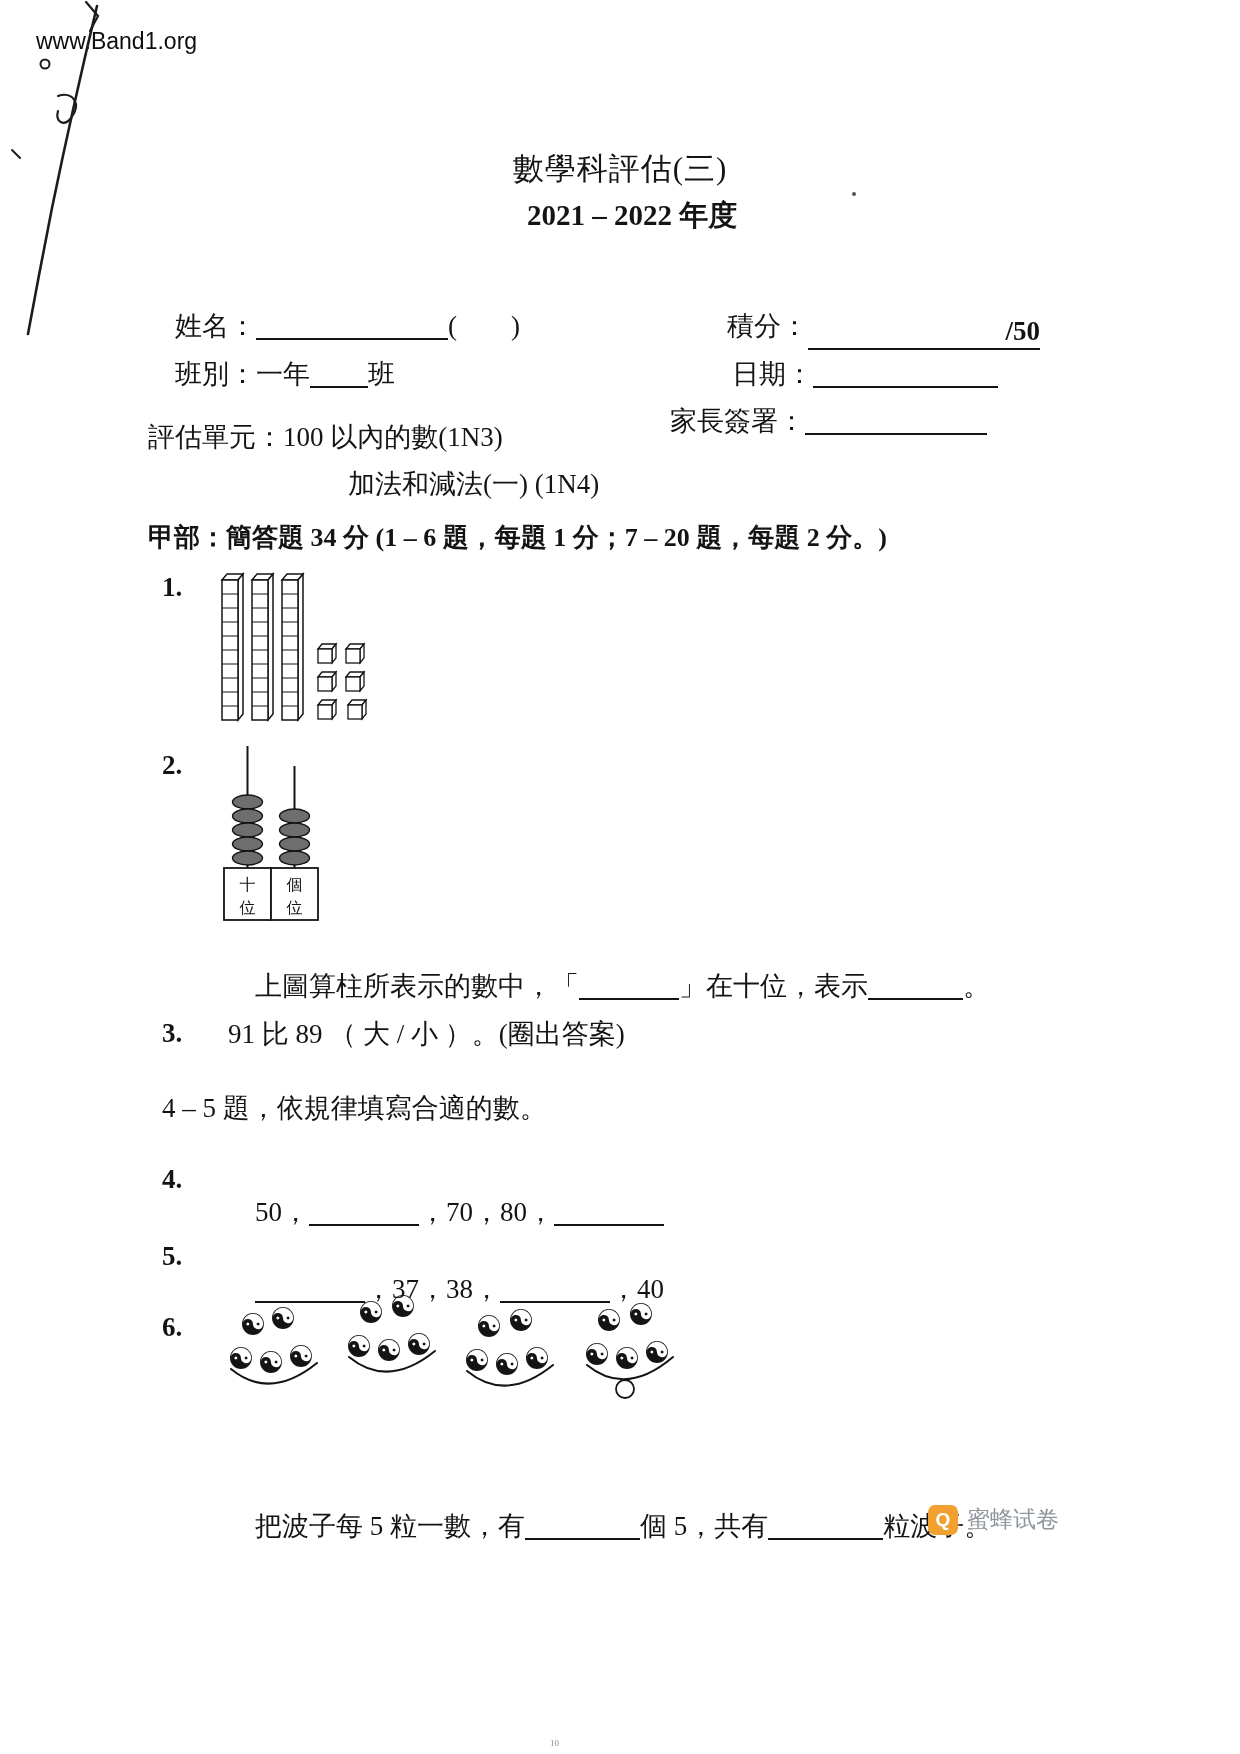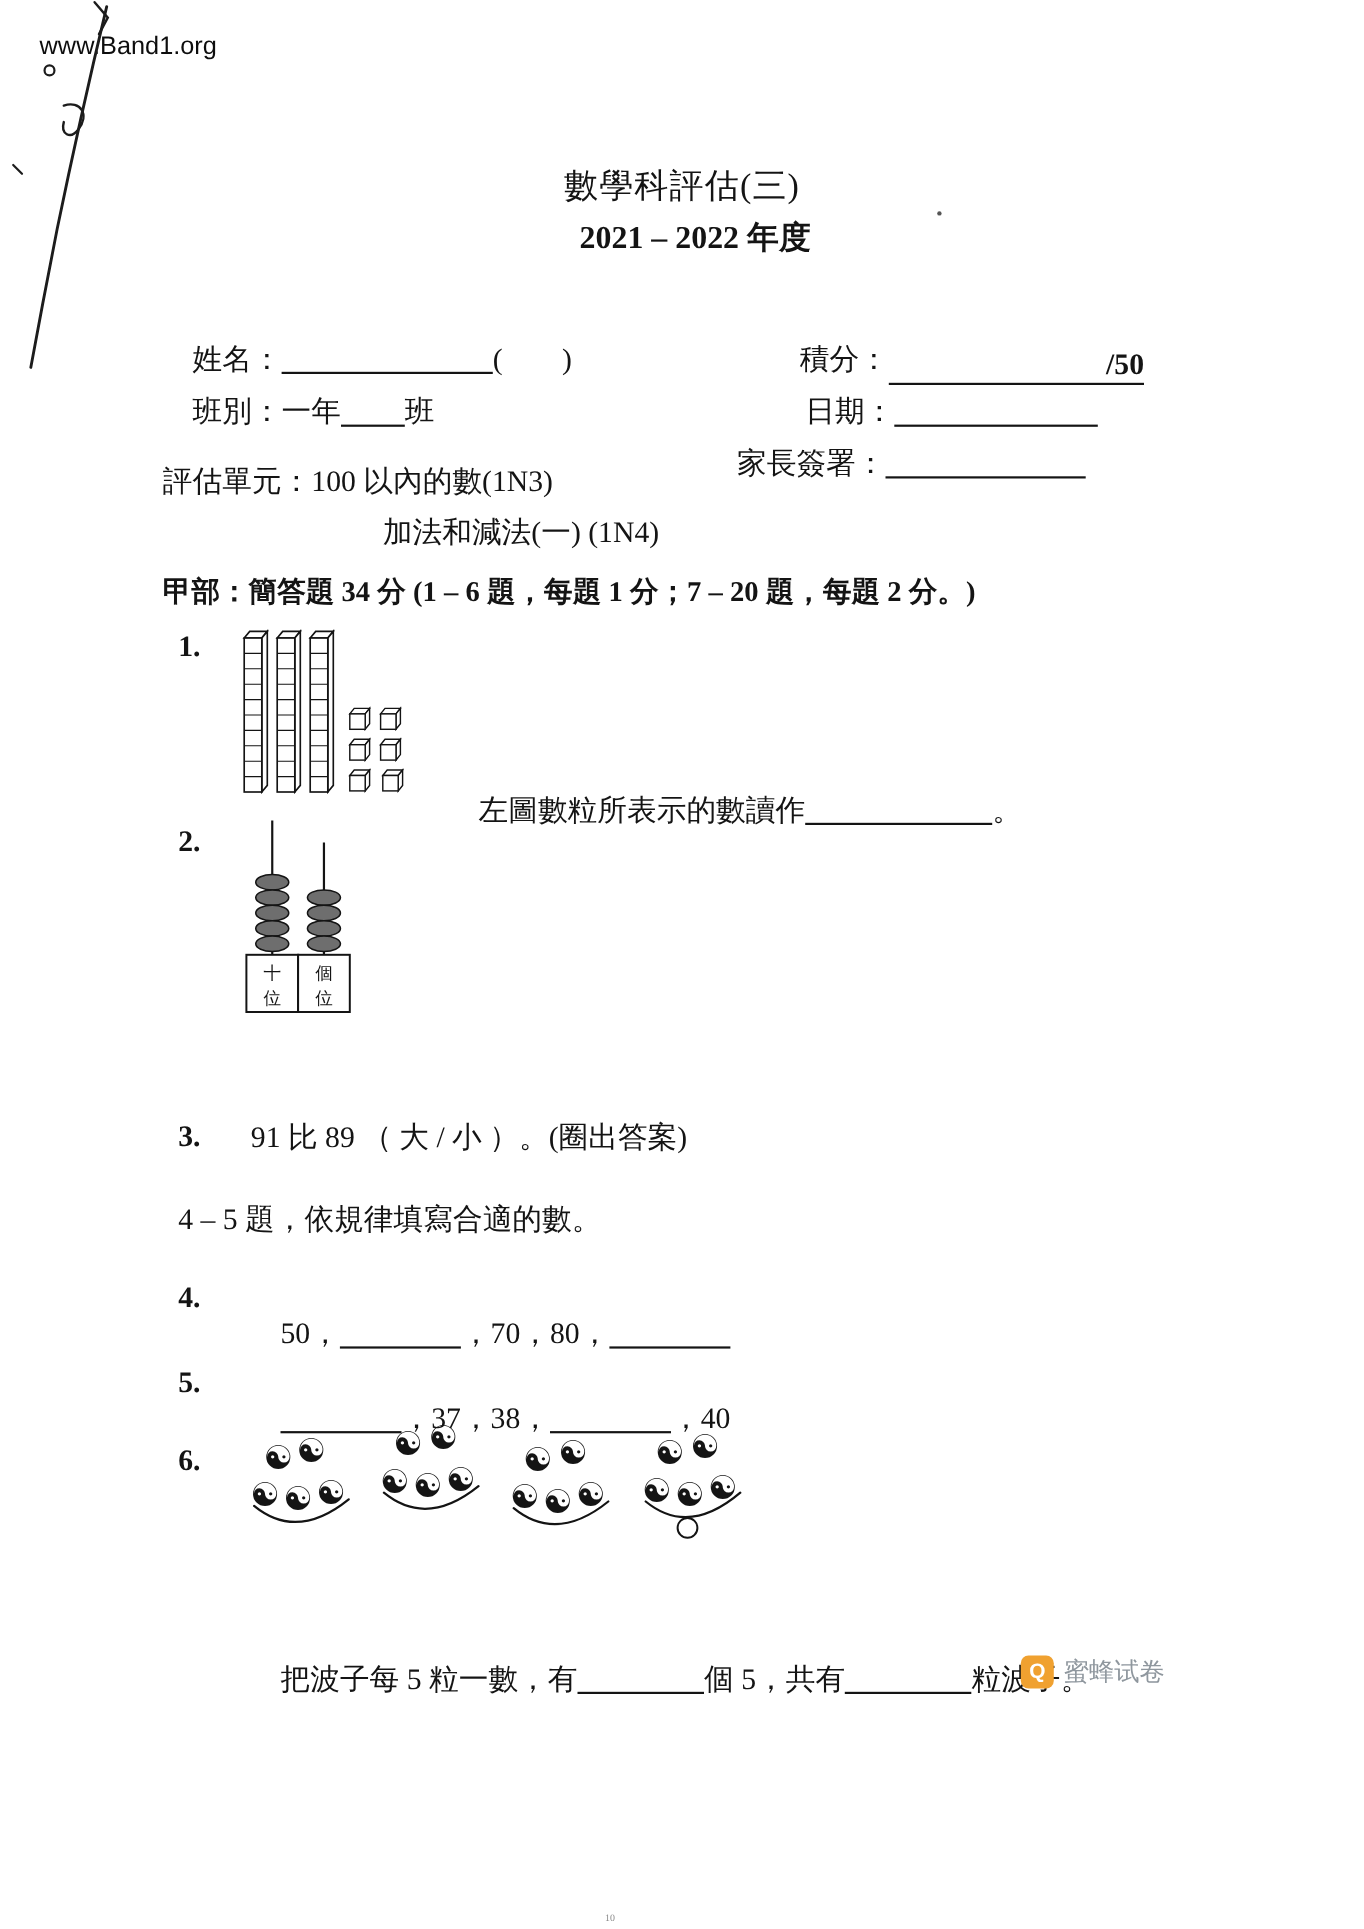--- a/index.html
+++ b/index.html
@@ -99,23 +99,20 @@
     <use href="#rod" x="34" y="2"></use>
     <use href="#rod" x="64" y="2"></use>
     <use href="#cube" x="100" y="76"></use>
     <use href="#cube" x="128" y="76"></use>
     <use href="#cube" x="100" y="104"></use>
     <use href="#cube" x="128" y="104"></use>
     <use href="#cube" x="100" y="132"></use>
     <use href="#cube" x="130" y="132"></use>
   </svg>
 
-  <div class="abs txt" style="left:408px; top:688px;">
-    <span>左圖數粒所表示的數讀作</span><span class="blank" style="width:170px;"></span><span>。</span>
-  </div>
 
   <div class="abs qnum" style="left:162px; top:750px;">2.</div>
 
   <svg class="abs" style="left:215px; top:742px;" width="115" height="180" viewBox="0 0 115 180">
     <line x1="32.5" y1="4" x2="32.5" y2="126" stroke="#141414" stroke-width="2"></line>
     <line x1="79.5" y1="24" x2="79.5" y2="126" stroke="#141414" stroke-width="2"></line>
 
     <ellipse cx="32.5" cy="60" rx="15" ry="7" fill="#6e6e6e" stroke="#141414" stroke-width="1.4"></ellipse>
     <ellipse cx="32.5" cy="74" rx="15" ry="7" fill="#6e6e6e" stroke="#141414" stroke-width="1.4"></ellipse>
     <ellipse cx="32.5" cy="88" rx="15" ry="7" fill="#6e6e6e" stroke="#141414" stroke-width="1.4"></ellipse>
@@ -128,20 +125,23 @@
     <ellipse cx="79.5" cy="116" rx="15" ry="7" fill="#6e6e6e" stroke="#141414" stroke-width="1.4"></ellipse>
 
     <rect x="9" y="126" width="47" height="52" fill="#fff" stroke="#141414" stroke-width="1.8"></rect>
     <rect x="56" y="126" width="47" height="52" fill="#fff" stroke="#141414" stroke-width="1.8"></rect>
     <text x="32.5" y="148" text-anchor="middle" font-size="16" fill="#141414">十</text>
     <text x="32.5" y="171" text-anchor="middle" font-size="16" fill="#141414">位</text>
     <text x="79.5" y="148" text-anchor="middle" font-size="16" fill="#141414">個</text>
     <text x="79.5" y="171" text-anchor="middle" font-size="16" fill="#141414">位</text>
   </svg>
 
+  <div class="abs txt" style="left:228px; top:938px;">
+    <span>上圖算柱所表示的數中，「</span><span class="blank" style="width:100px;"></span><span>」在十位，表示</span><span class="blank" style="width:95px;"></span><span>。</span>
+  </div>
 
   <div class="abs qnum" style="left:162px; top:1018px;">3.</div>
   <div class="abs txt" style="left:228px; top:1018px;">91 比 89 （ 大 / 小 ）。(圈出答案)</div>
 
   <div class="abs txt" style="left:162px; top:1092px;">4 – 5 題，依規律填寫合適的數。</div>
 
   <div class="abs qnum" style="left:162px; top:1164px;">4.</div>
   <div class="abs txt" style="left:228px; top:1164px;">
     <span>50，</span><span class="blank" style="width:110px;"></span><span>，70，80，</span><span class="blank" style="width:110px;"></span>
   </div>

